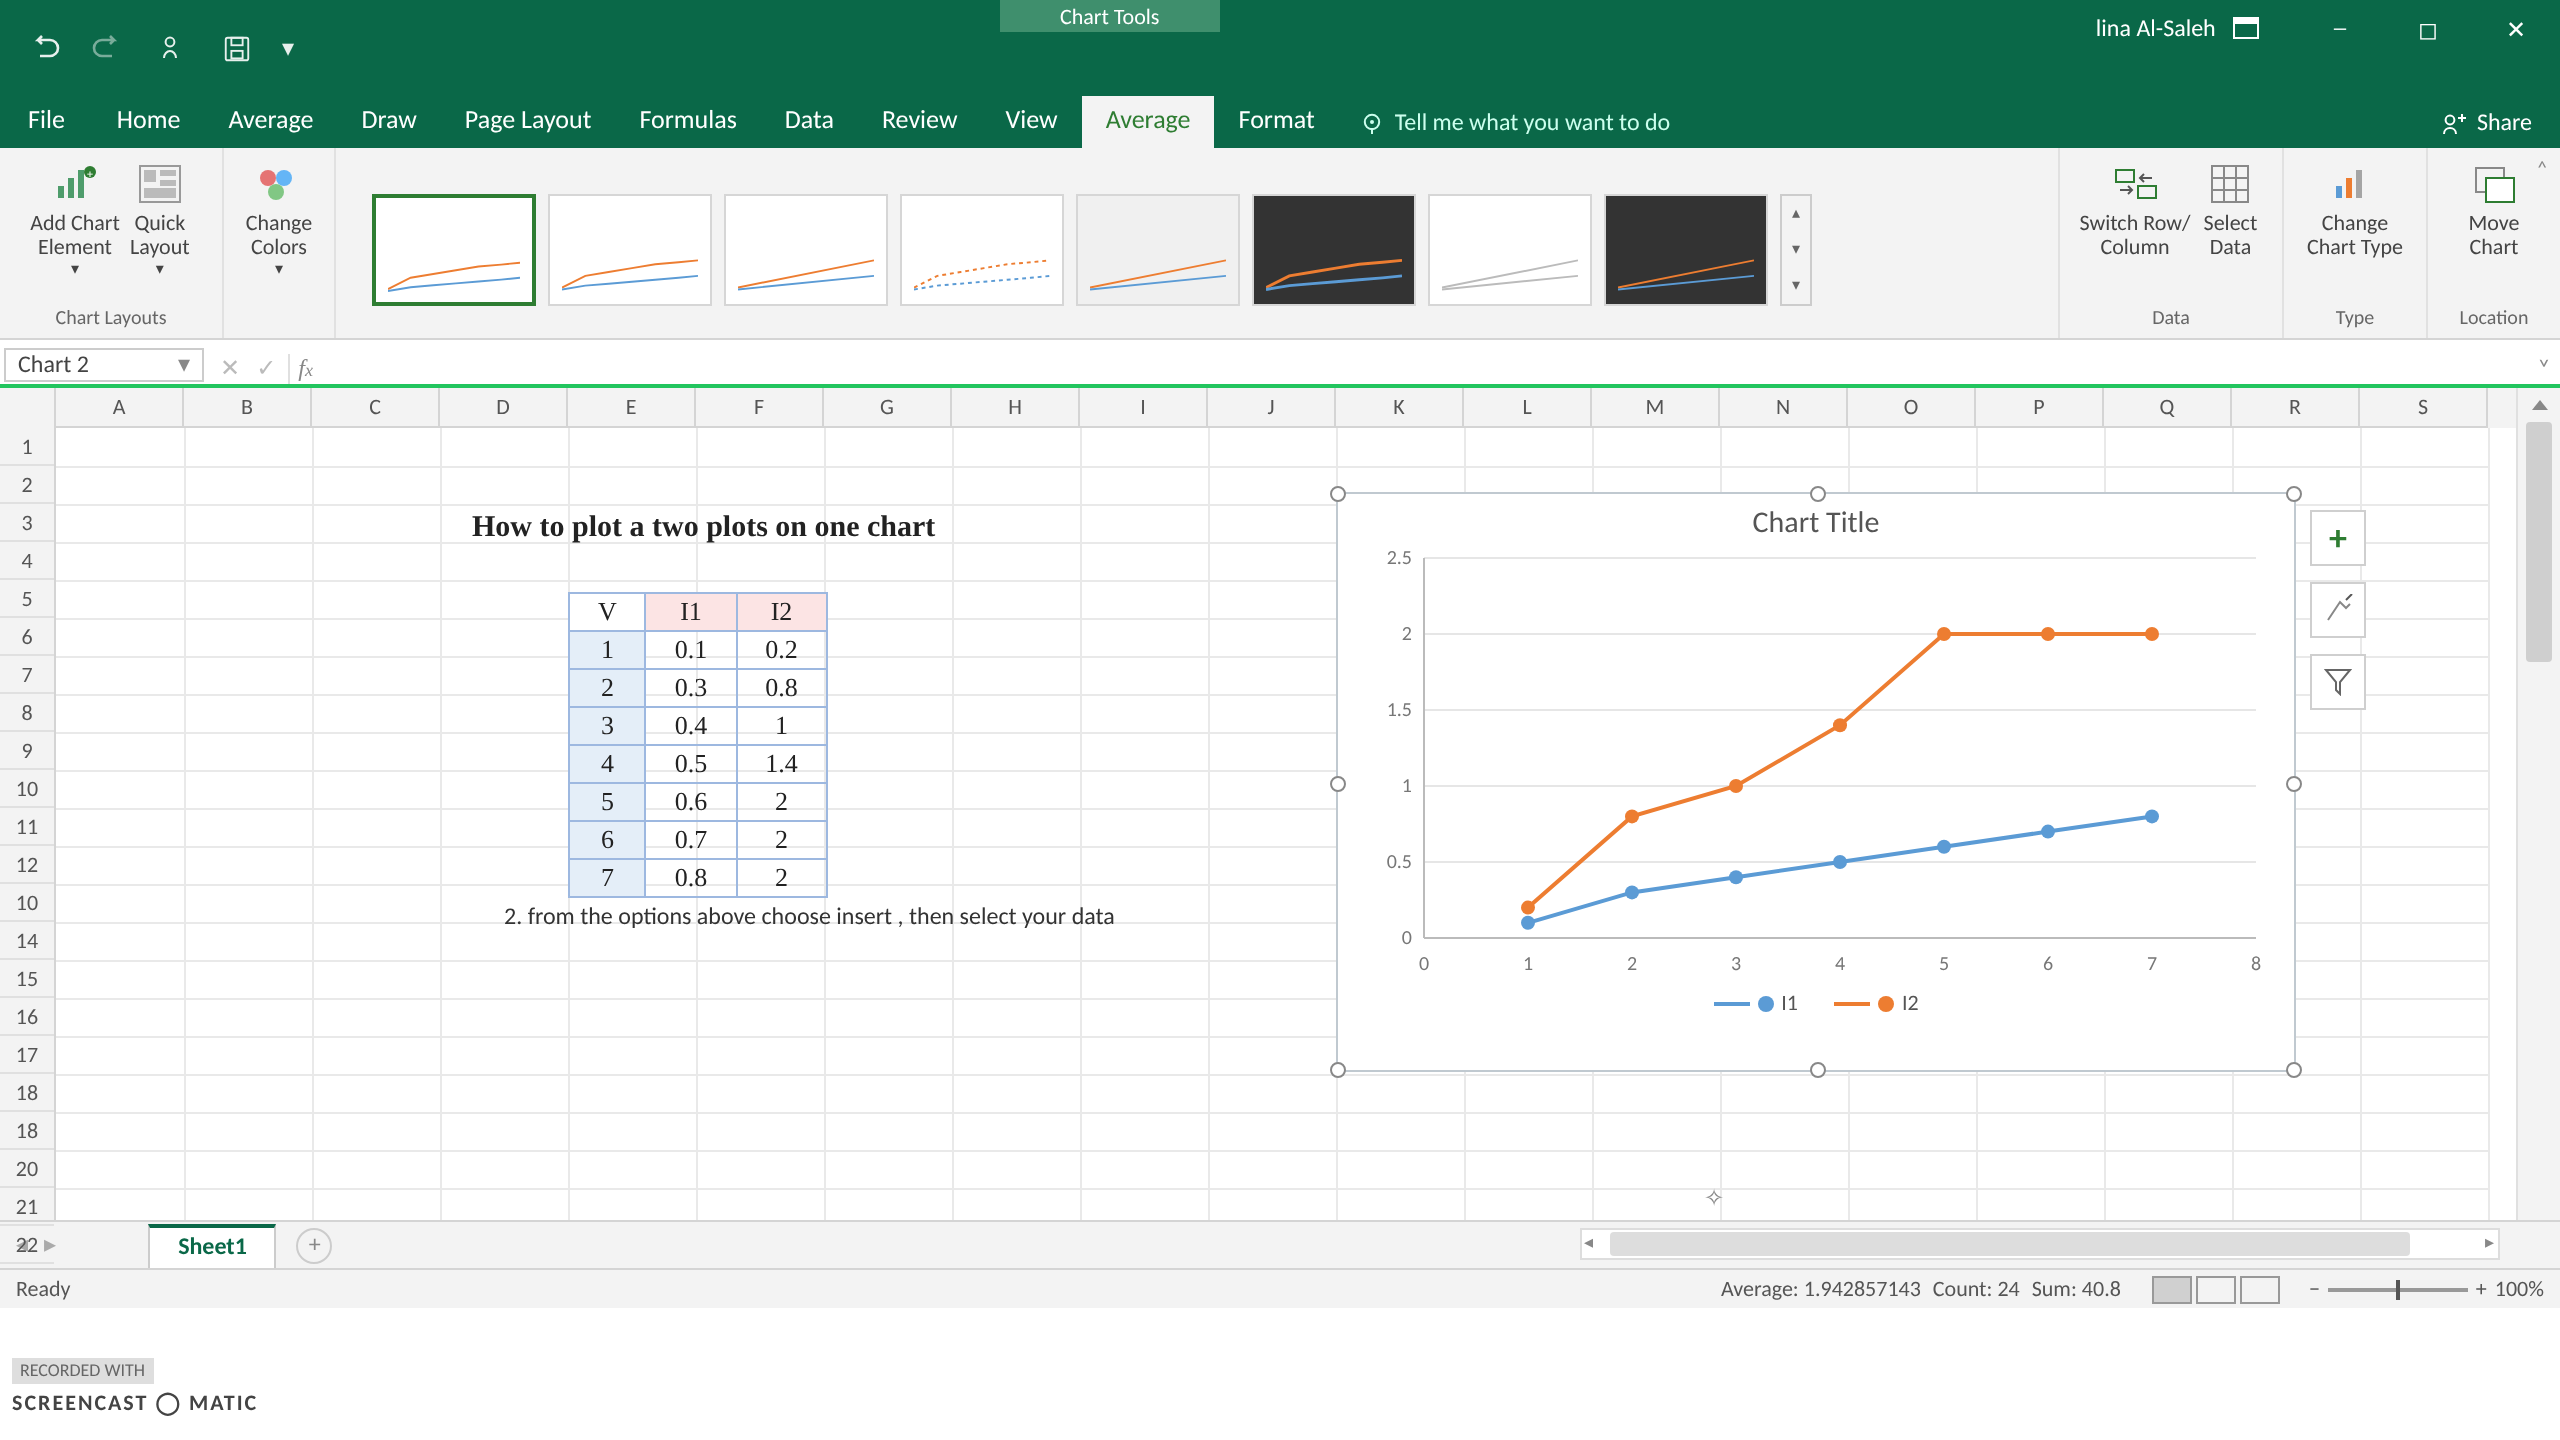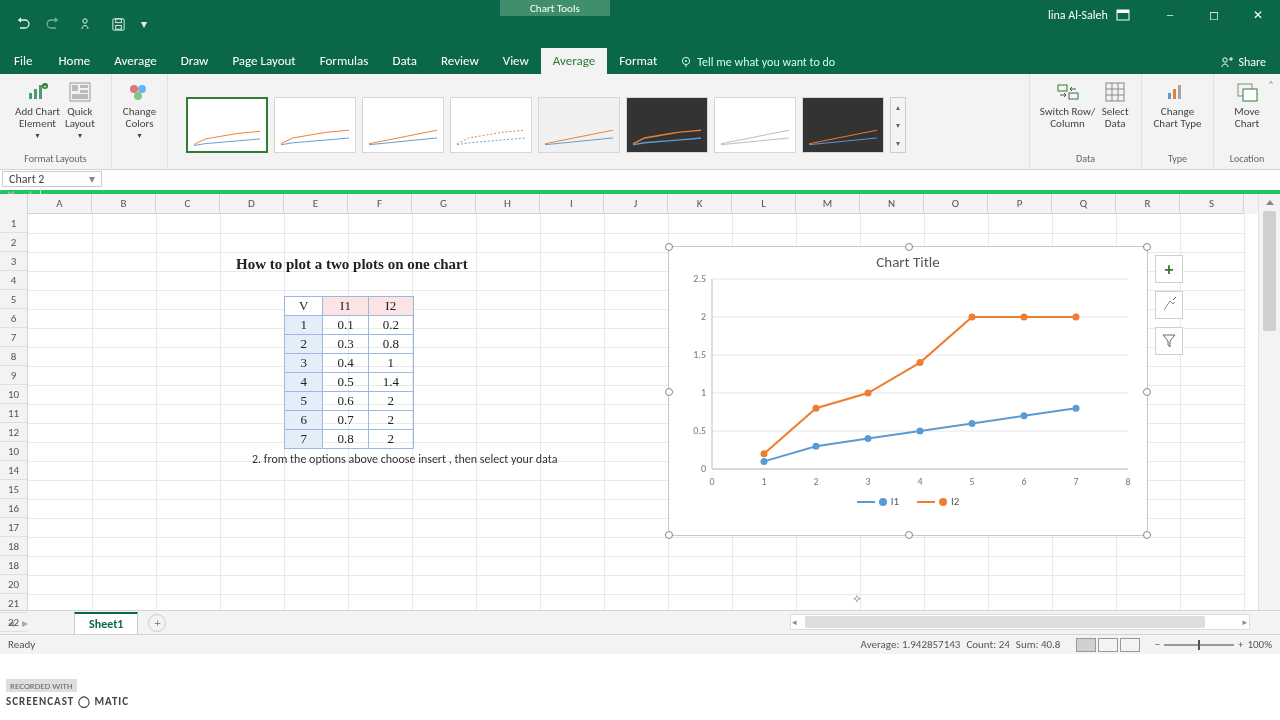--- a/index.html
+++ b/index.html
@@ -29,21 +29,21 @@
   .stack .icon { width:32px; height:28px; display:flex; align-items:center; justify-content:center;}
   .stack .lbl { text-align:center; line-height:12px;}
   .chartstyles { display:flex; align-items:center; gap:6px; flex:1; padding:4px 10px 0 10px; overflow:hidden;}
   .stylethumb { width:82px; height:56px; border:1px solid #d6d6d6; background:#fff; position:relative; flex-shrink:0;}
   .stylethumb.sel { border:2px solid #2e7d32;}
   .stylethumb.dark { background:#333;}
   .stylethumb.gray { background:#f0f0f0;}
   .mini-series { position:absolute; left:6px; right:6px; top:28px;}
   .mini-series svg { width:100%; height:20px;}
   
-  .fxrow { height:24px; border-bottom:4px solid #22c55e; display:flex; align-items:flex-start; background:#fff;flex-direction:column;}
+  .fxrow { height:24px; border-bottom:2px solid #22c55e; display:flex; align-items:flex-end; background:#fff;}
   .namebox { width:100px; border:1px solid #ccc; margin:1px 2px; display:flex; align-items:center; padding:0 6px; font-size:12px; color:#444; background:#fff;}
   .fxbtns { display:flex; align-items:center; gap:8px; padding:0 6px; color:#999; border-right:1px solid #e0e0e0;}
   .fxlabel { font-style:italic; font-family:"Times New Roman"; color:#888; padding:0 4px; display:flex;align-items:center;}
   .fxinput { flex:1; border:none; padding:0 4px;}
   
   .gridwrap { display:flex; height:416px; position:relative; background:#fff;}
   .rowhdrs { width:28px; background:#f3f3f3; border-right:1px solid #d4d4d4;}
   .rowhdr { height:19px; border-bottom:1px solid #e0e0e0; font-size:11px; color:#555; text-align:center; line-height:19px;}
   .colhdrs { position:absolute; left:28px; right:22px; top:0; height:20px; background:#f3f3f3; display:flex; z-index:2;}
   .colhdr { width:64px; border-right:1px solid #d4d4d4; border-bottom:1px solid #d4d4d4; text-align:center; font-size:11px; color:#555; line-height:20px;}
@@ -190,21 +190,21 @@
               <rect x="12" y="4" width="8" height="3" fill="#bbb"></rect>
               <rect x="12" y="9" width="8" height="3" fill="#bbb"></rect>
               <rect x="4" y="13" width="16" height="5" fill="#bbb"></rect>
             </svg>
           </div>
         <div class="lbl" style="white-space:pre-line">Quick
 Layout</div>
           <div style="font-size:8px">▾</div>
       </div>
     </div>
-    <div class="glabel">Format Layouts</div>
+    <div class="glabel">Chart Layouts</div>
   </div>
   <div class="rgroup" style="width:56px">
     <div class="stack">
       <div class="icon">
           <svg width="26" height="22">
             <circle cx="8" cy="8" r="4" fill="#e57373"></circle>
             <circle cx="16" cy="8" r="4" fill="#64b5f6"></circle>
             <circle cx="12" cy="15" r="4" fill="#81c784"></circle>
           </svg>
         </div>

